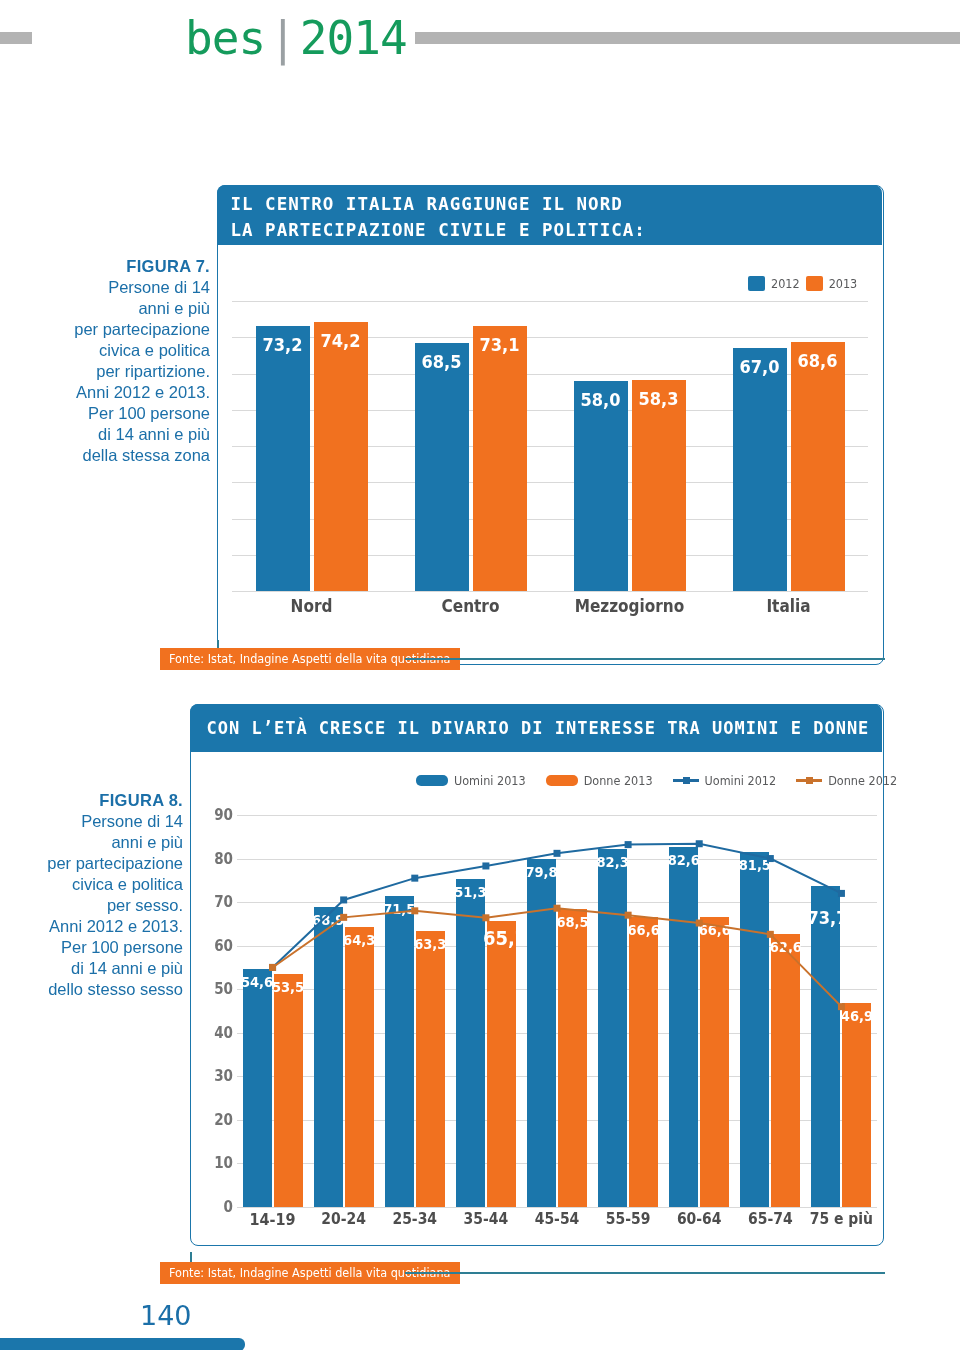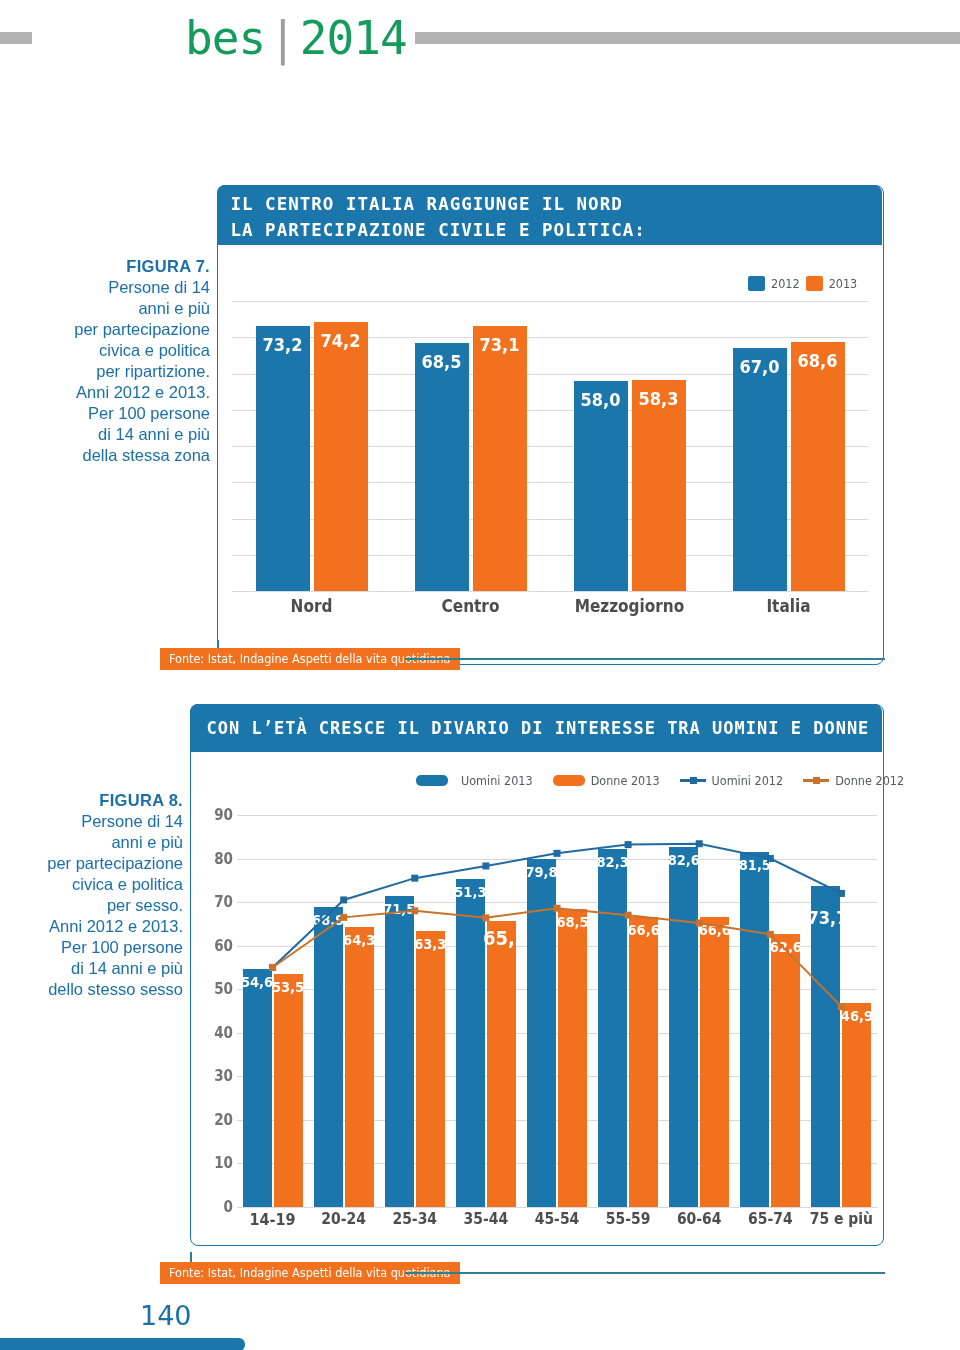--- a/index.html
+++ b/index.html
@@ -140,21 +140,21 @@
 <div class="srctick" style="left:217px;top:640px;height:14px;"></div>
 <div class="src" style="left:160px;top:648px;">Fonte: Istat, Indagine Aspetti della vita quotidiana</div>
 <div class="srcline" style="left:405px;top:658px;width:480px;"></div>
 
 <div class="panel" style="left:190px;top:704px;width:692px;height:540px;border-radius:8px;">
   <div class="banner" style="position:absolute;left:-1.5px;top:-1.5px;width:692px;height:48px;
               border-top-left-radius:8px;border-top-right-radius:8px;
               font-size:17px;line-height:48px;padding-left:17px;box-sizing:border-box;">CON L’ETÀ CRESCE IL DIVARIO DI INTERESSE TRA UOMINI E DONNE</div>
 
   <div class="lg" style="left:225px;top:68px;gap:20px;">
-    <div style="display:flex;align-items:center;gap:13px;">
+    <div style="display:flex;align-items:center;gap:6px;">
       <span class="sw" id="f8sw0" style="width: 32px; height: 11px; border-radius: 5px; background: rgb(27, 118, 171);"></span>
       <span class="tx">Uomini 2013</span>
     </div>
     <div style="display:flex;align-items:center;gap:6px;">
       <span class="sw" id="f8sw1" style="width: 32px; height: 11px; border-radius: 5px; background: rgb(241, 113, 31);"></span>
       <span class="tx">Donne 2013</span>
     </div>
     <div style="display:flex;align-items:center;gap:6px;">
       <span class="ln" id="f8ln0" style="background: rgb(31, 106, 160);">
           <span style="position: absolute; left: 10px; top: -2.5px; width: 7px; height: 7px; background: rgb(31, 106, 160);"></span>

